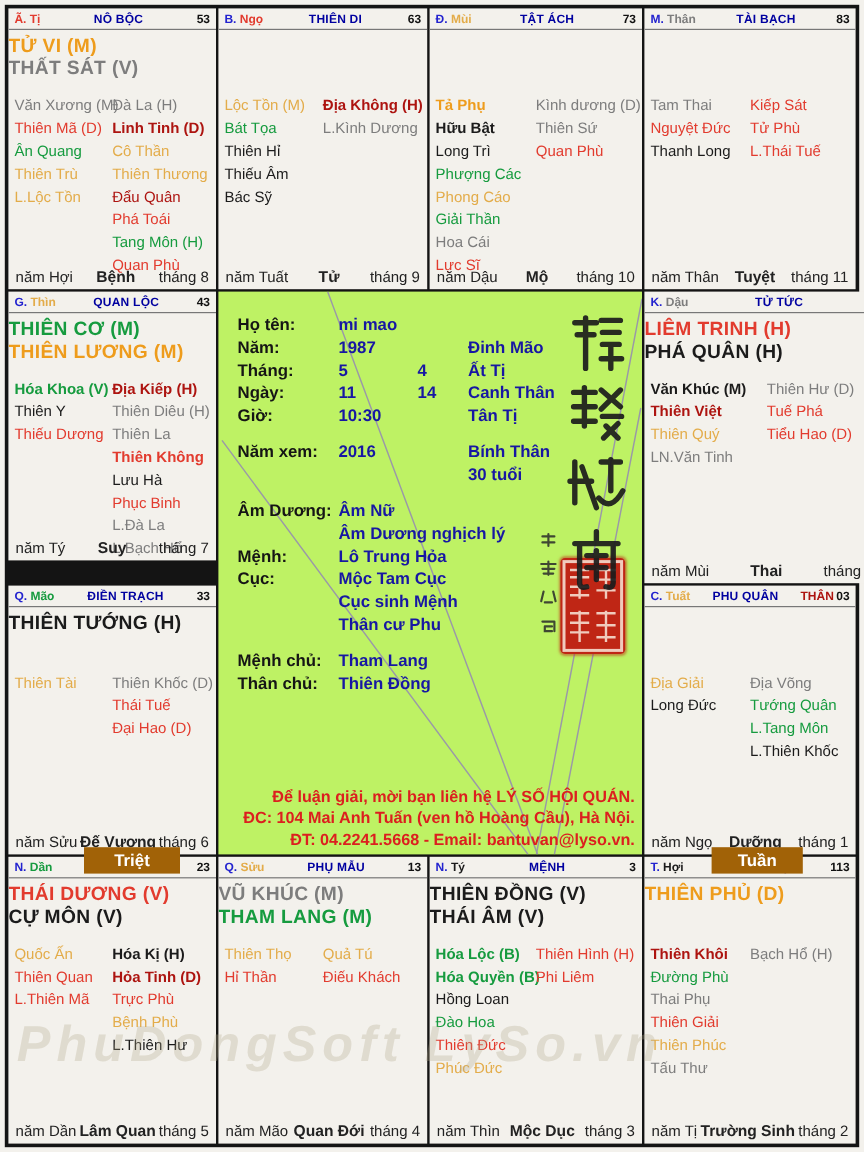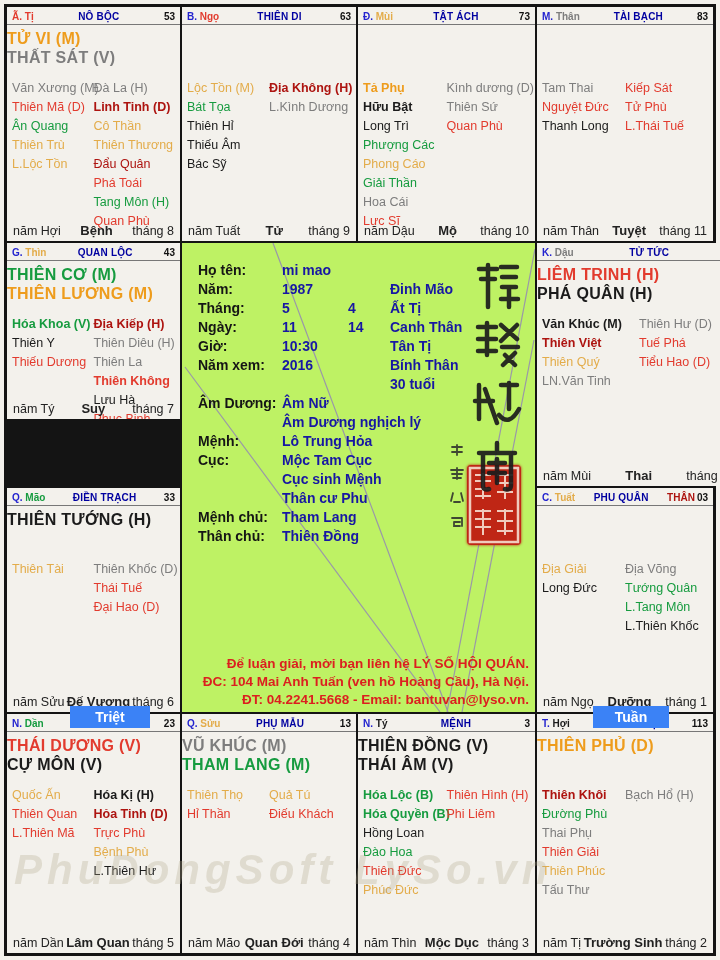--- a/index.html
+++ b/index.html
@@ -4,21 +4,21 @@
 <style>
   html,body{margin:0;padding:0;background:#d8d5cc;}
   #wrap{position:relative;width:720px;height:960px;background:#f3f1ec;
         font-family:"Liberation Sans", sans-serif;overflow:hidden;}
   #board{position:absolute;left:4px;top:4px;width:712px;height:952px;background:#141414;}
   .cell{position:absolute;background:#f3f1ec;overflow:hidden;}
   .pos-ti{left:7px;top:7px;width:173px;height:234px}
   .pos-ngo{left:182px;top:7px;width:174px;height:234px}
   .pos-mui{left:358px;top:7px;width:177px;height:234px}
   .pos-than{left:537px;top:7px;width:176px;height:234px}
-  .pos-thin{left:7px;top:243px;width:173px;height:176px}
+  .pos-thin{left:7px;top:243px;width:173px;height:224px}
   .pos-dau{left:537px;top:243px;width:204px;height:243px}
   .pos-mao{left:7px;top:488px;width:173px;height:224px}
   .pos-tuat{left:537px;top:488px;width:176px;height:224px}
   .pos-dan{left:7px;top:714px;width:173px;height:239px}
   .pos-suu{left:182px;top:714px;width:174px;height:239px}
   .pos-ty{left:358px;top:714px;width:177px;height:239px}
   .pos-hoi{left:537px;top:714px;width:176px;height:239px}
   .cell-header{display:flex;justify-content:space-between;align-items:baseline;
     padding:4px 5px 2px;border-bottom:1px solid #777;font-weight:bold;font-size:10px;white-space:nowrap;}
   .palace{color:#0000A0;letter-spacing:.2px}
@@ -35,35 +35,35 @@
     align-items:baseline;padding:3px 6px;font-size:12.5px;color:#222}
   .van{font-weight:bold;font-size:13px}
   
   .col-or{color:#EE9C1C}.col-ye{color:#E3AC4A}.col-gr{color:#169B3F}.col-re{color:#E23B2E}
   .col-dr{color:#AD1410}.col-gy{color:#7d7d7d}.col-bk{color:#1b1b1b}.col-bl{color:#2323CF}
   
   #center{position:absolute;left:182px;top:243px;width:353px;height:469px;background:#bef264;}
   #diag{position:absolute;left:0;top:0;z-index:0}
   #info{position:absolute;left:16px;top:18px;right:104px;z-index:2;font-size:14px;font-weight:bold}
   .info-row{display:flex;line-height:19px;white-space:nowrap}
-  .info-row.gap{}
+  .info-row.gap{margin-top:11px}
   .lab{width:84px;color:#151515;flex:0 0 auto}
   .v{color:#1717A3}
   .v1{width:66px;flex:0 0 auto}
   .v2{width:42px;flex:0 0 auto}
   .v3{flex:1}
   .info-row.wide .v1{width:auto;flex:1}
   #contact{position:absolute;left:6px;right:6px;top:412px;z-index:2;text-align:right;
     color:#DC1F1F;font-weight:bold;font-size:13.5px;line-height:18px;white-space:nowrap}
   #calli{position:absolute;right:12px;top:18px;z-index:3}
   #calli-side{position:absolute;right:70px;top:200px;z-index:3}
   #seal{position:absolute;right:14px;top:222px;width:54px;height:80px;z-index:2;
     background:#BF2615;border-radius:4px;box-shadow:0 0 2px 1px rgba(191,38,21,.5);}
   
-  .tag{position:absolute;background:#3b82f6;color:#fff;font-weight:bold;font-size:14px;
+  .tag{position:absolute;background:#a16207;color:#fff;font-weight:bold;font-size:14px;
     text-align:center;z-index:10;padding:2px 0;line-height:18px}
   #triet{left:70px;top:706px;width:80px}
   #tuan{left:593px;top:706px;width:76px}
   #watermark{position:absolute;left:14px;top:846px;width:700px;z-index:6;
     font-size:42px;font-weight:bold;font-style:italic;letter-spacing:5px;
     color:rgba(178,168,138,.30);pointer-events:none;white-space:nowrap}
 </style>
 </head>
 <body>
 

